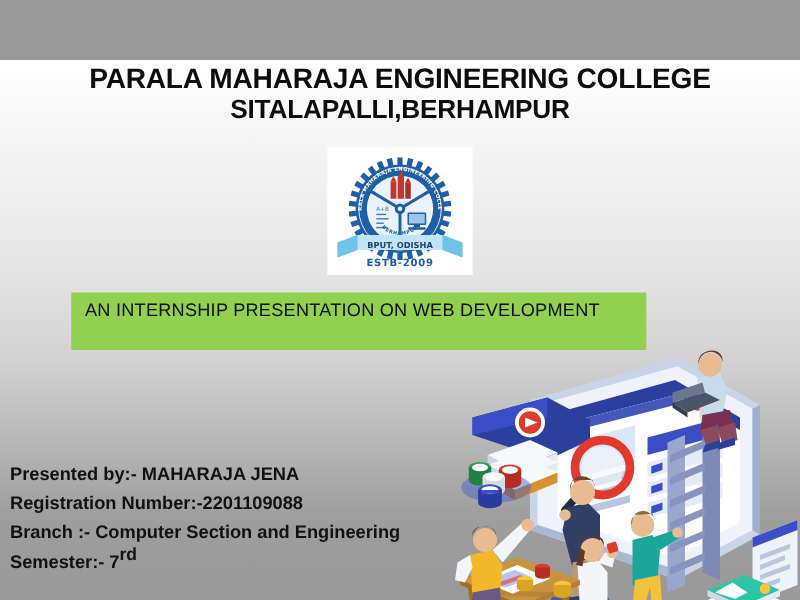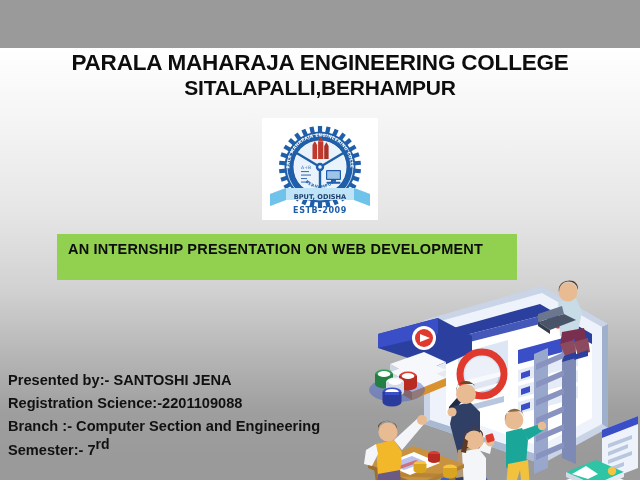--- a/index.html
+++ b/index.html
@@ -33,21 +33,21 @@
   .logo-wrap{position:absolute;left:0;top:0;width:116px;height:102px;}
   .logo-svg{display:block;width:116px;height:102px;}
 
   
   #banner{
     position:absolute;left:57px;top:186px;width:460px;height:46px;
     background:#92d050;
   }
   #banner .bn-text{
     position:absolute;left:11px;top:6px;width:440px;
-    color:#0d0d0d;font-weight:bold;font-size:14.5px;line-height:1.35;
+    color:#0d0d0d;font-weight:normal;font-size:14.5px;line-height:1.35;
     letter-spacing:0.2px;
   }
 
   
   #details{
     position:absolute;left:8px;top:321px;width:372px;
   }
   #details .line{
     display:block;color:#111111;font-weight:bold;font-size:14.6px;
     line-height:1.59;white-space:nowrap;
@@ -166,22 +166,22 @@
         <text x="58" y="95" text-anchor="middle" font-family="DejaVu Sans, sans-serif" font-size="8" font-weight="bold" fill="#1f5fa9" letter-spacing="0.6">ESTB-2009</text>
       </svg>
     </div>
   </div>
 
   <div id="banner">
     <span class="bn-text">AN  INTERNSHIP  PRESENTATION  ON  WEB DEVELOPMENT</span>
   </div>
 
   <div id="details">
-    <span class="line">Presented by:-  SANTOSHI JENA</span>
-    <span class="line">Registration Science:-2201109088</span>
+    <span class="line">Presented by:-  MAHARAJA JENA</span>
+    <span class="line">Registration Number:-2201109088</span>
     <span class="line">Branch :-  Computer Section and Engineering</span>
     <span class="line"><span>Semester:-  7</span><sup>rd</sup></span>
   </div>
 
   <div id="illustration">
     <svg viewBox="0 0 278 250" xmlns="http://www.w3.org/2000/svg" aria-hidden="true">
 
       <g>
         <path d="M62,42 L180,8 L246,46 L246,150 L180,186 L62,146 Z" fill="#c9d4e6"></path>
         <path d="M68,46 L180,15 L240,49 L240,146 L180,178 L68,142 Z" fill="#eef3fb"></path>

